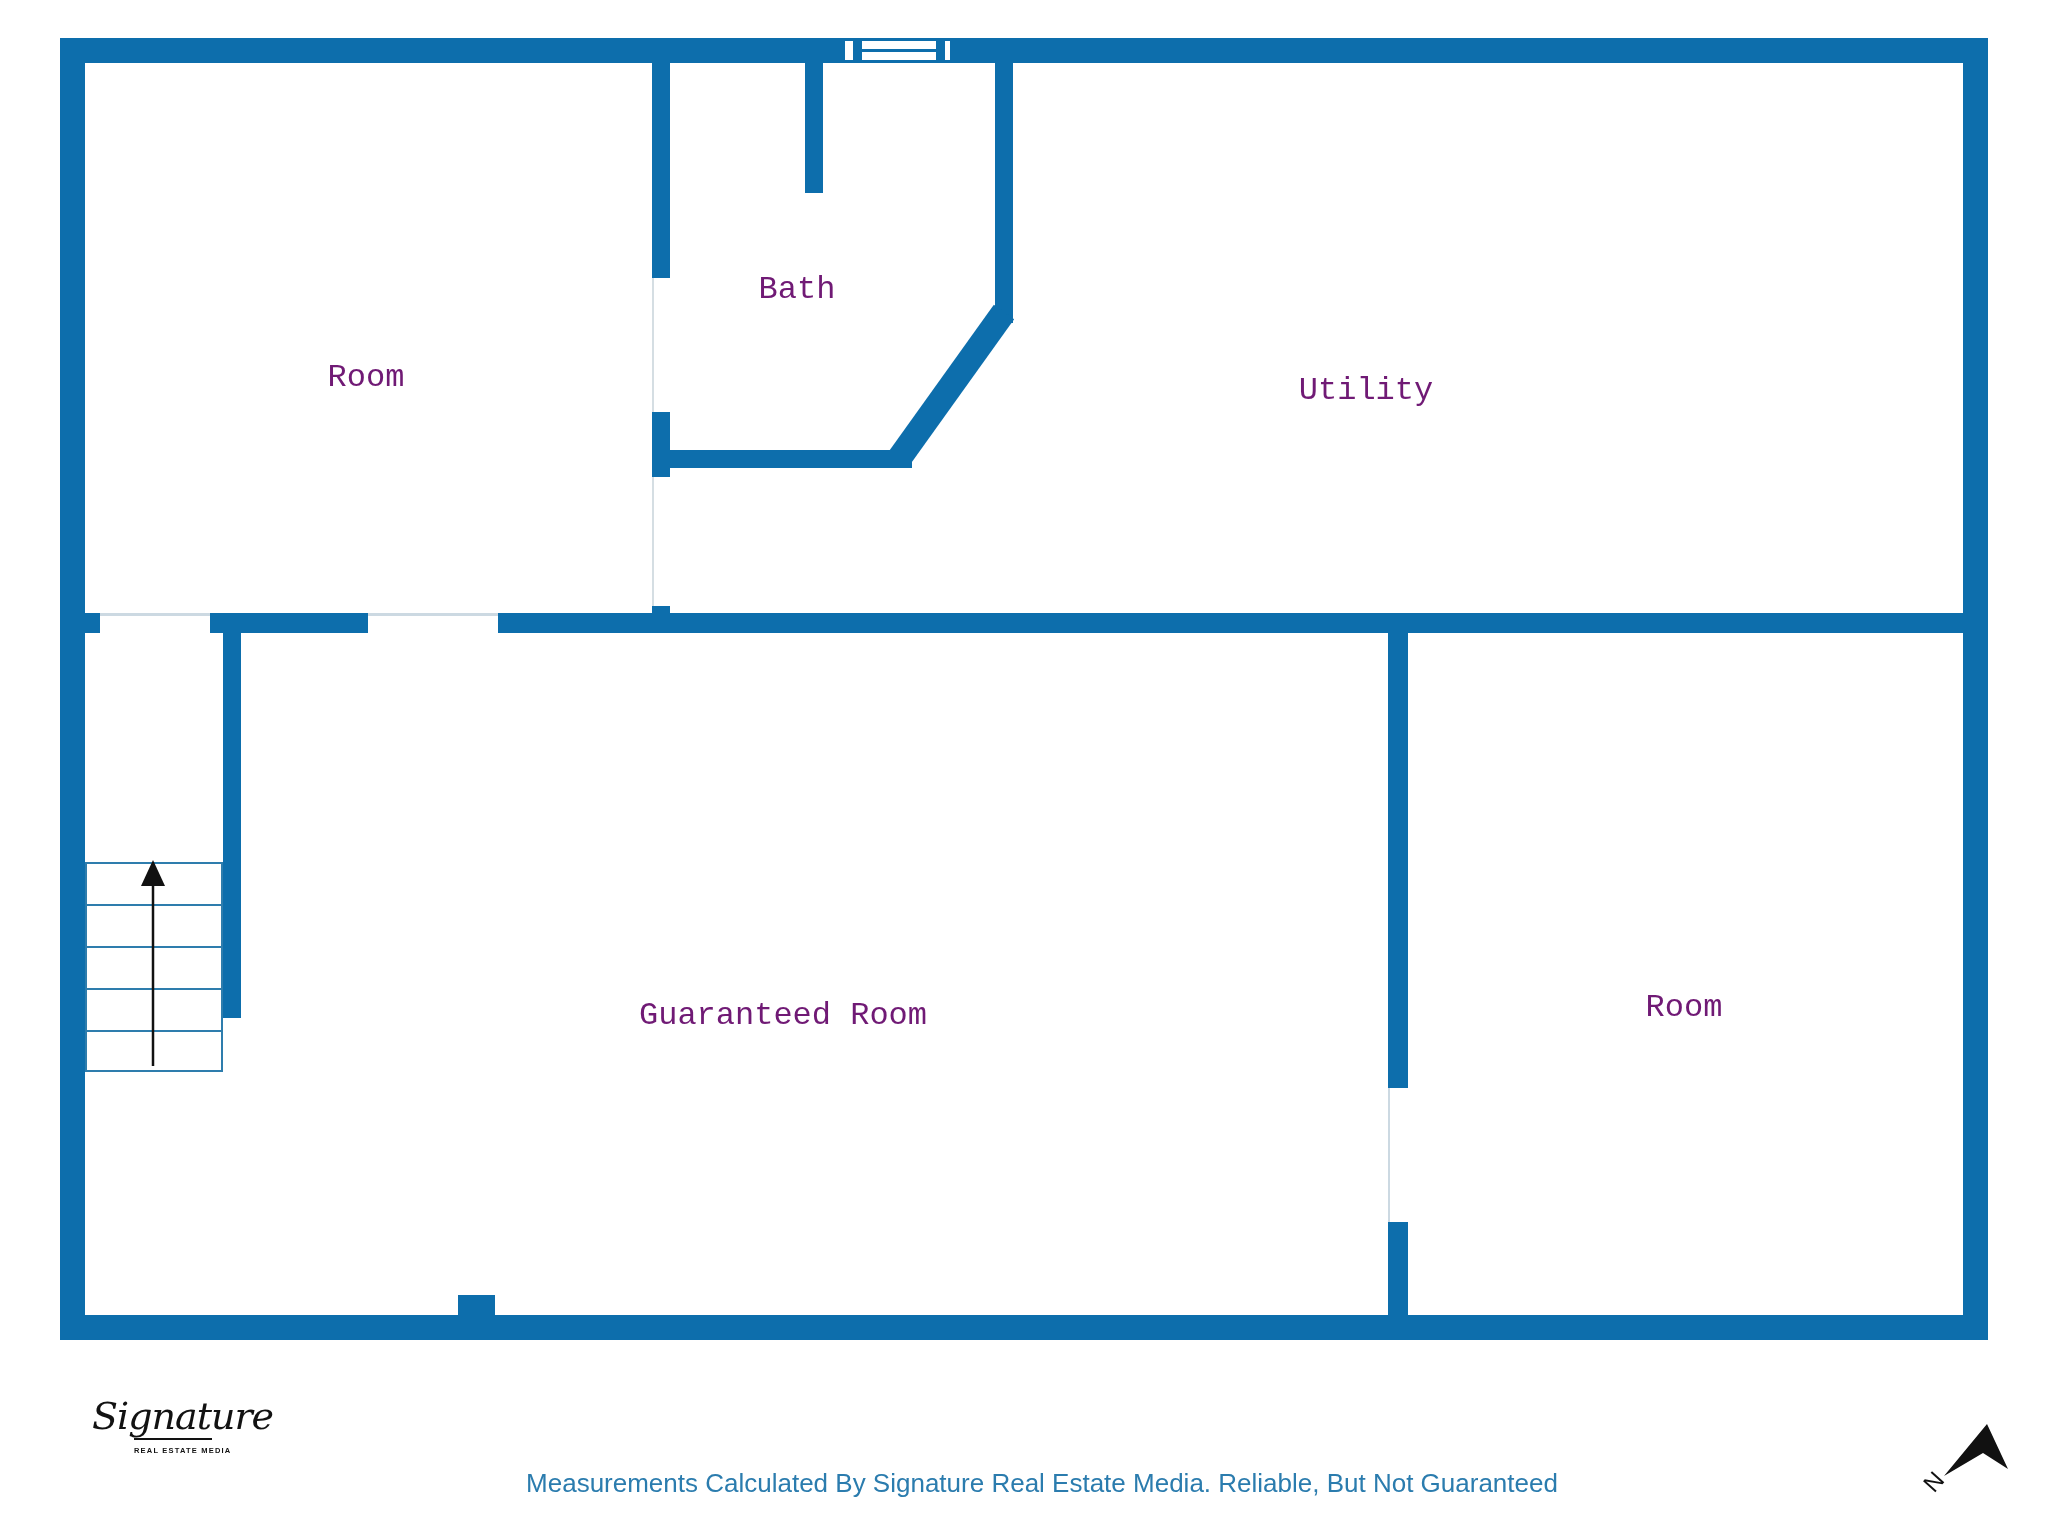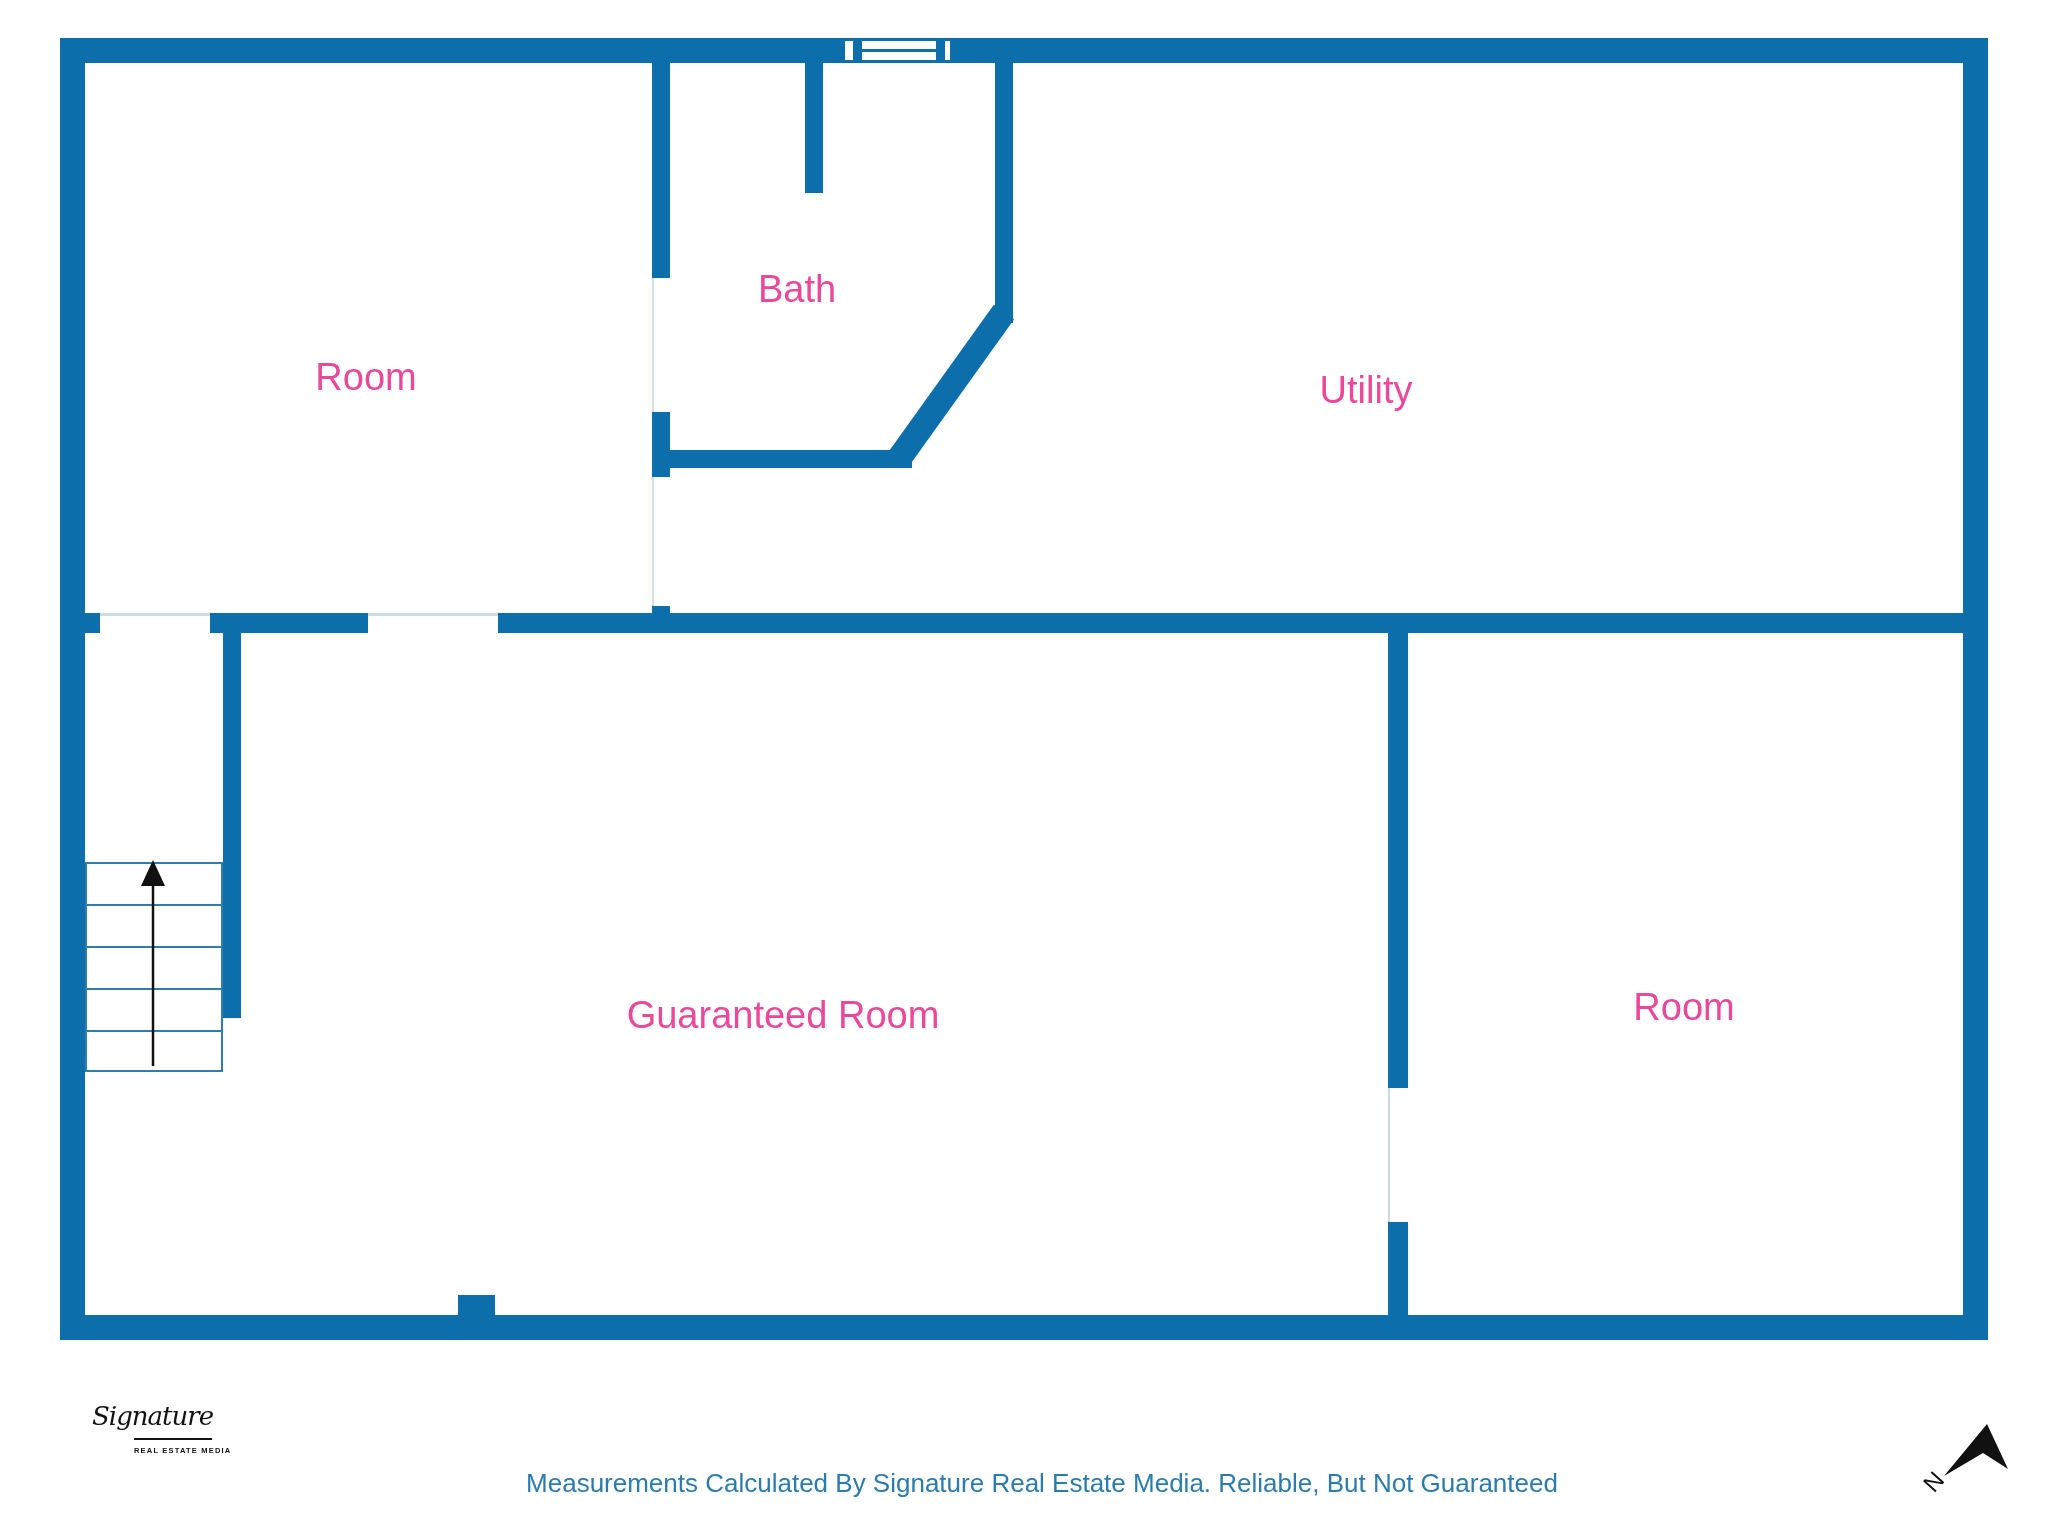--- a/index.html
+++ b/index.html
@@ -1,25 +1,25 @@
 <!DOCTYPE html>
 <html><head>
 <meta charset="utf-8">
 <style>
   html,body{margin:0;padding:0;background:#ffffff;}
   #canvas{position:relative;width:2048px;height:1536px;background:#ffffff;overflow:hidden;
           font-family:"Liberation Sans", sans-serif;}
   svg{position:absolute;left:0;top:0;}
   .room-label{position:absolute;transform:translate(-50%,-50%);
-              font-size:38px;color:#ec4899;white-space:nowrap;
-              font-family:Liberation Sans, sans-serif;}
+              font-size:32px;color:#701a75;white-space:nowrap;
+              font-family:Liberation Mono, monospace;}
   .footer-text{position:absolute;left:0;top:1468px;width:2048px;text-align:center;
                font-size:26px;color:#2b7cae;font-family:"Liberation Sans", sans-serif;padding-left:18px;}
   .logo{position:absolute;left:92px;top:1396px;color:#121212;}
-  .logo-script{font-family:"DejaVu Serif", serif;font-style:italic;font-size:26px;
+  .logo-script{font-family:"DejaVu Serif", serif;font-style:italic;font-size:38px;
                line-height:40px;letter-spacing:-1px;}
   .logo-tagline{margin-left:42px;margin-top:2px;width:78px;border-top:2px solid #121212;
                 font-size:7.5px;letter-spacing:1.2px;padding-top:6px;white-space:nowrap;
                 font-family:"Liberation Sans", sans-serif;font-weight:bold;}
 </style>
 </head>
 <body>
 
 <div id="canvas">
 

